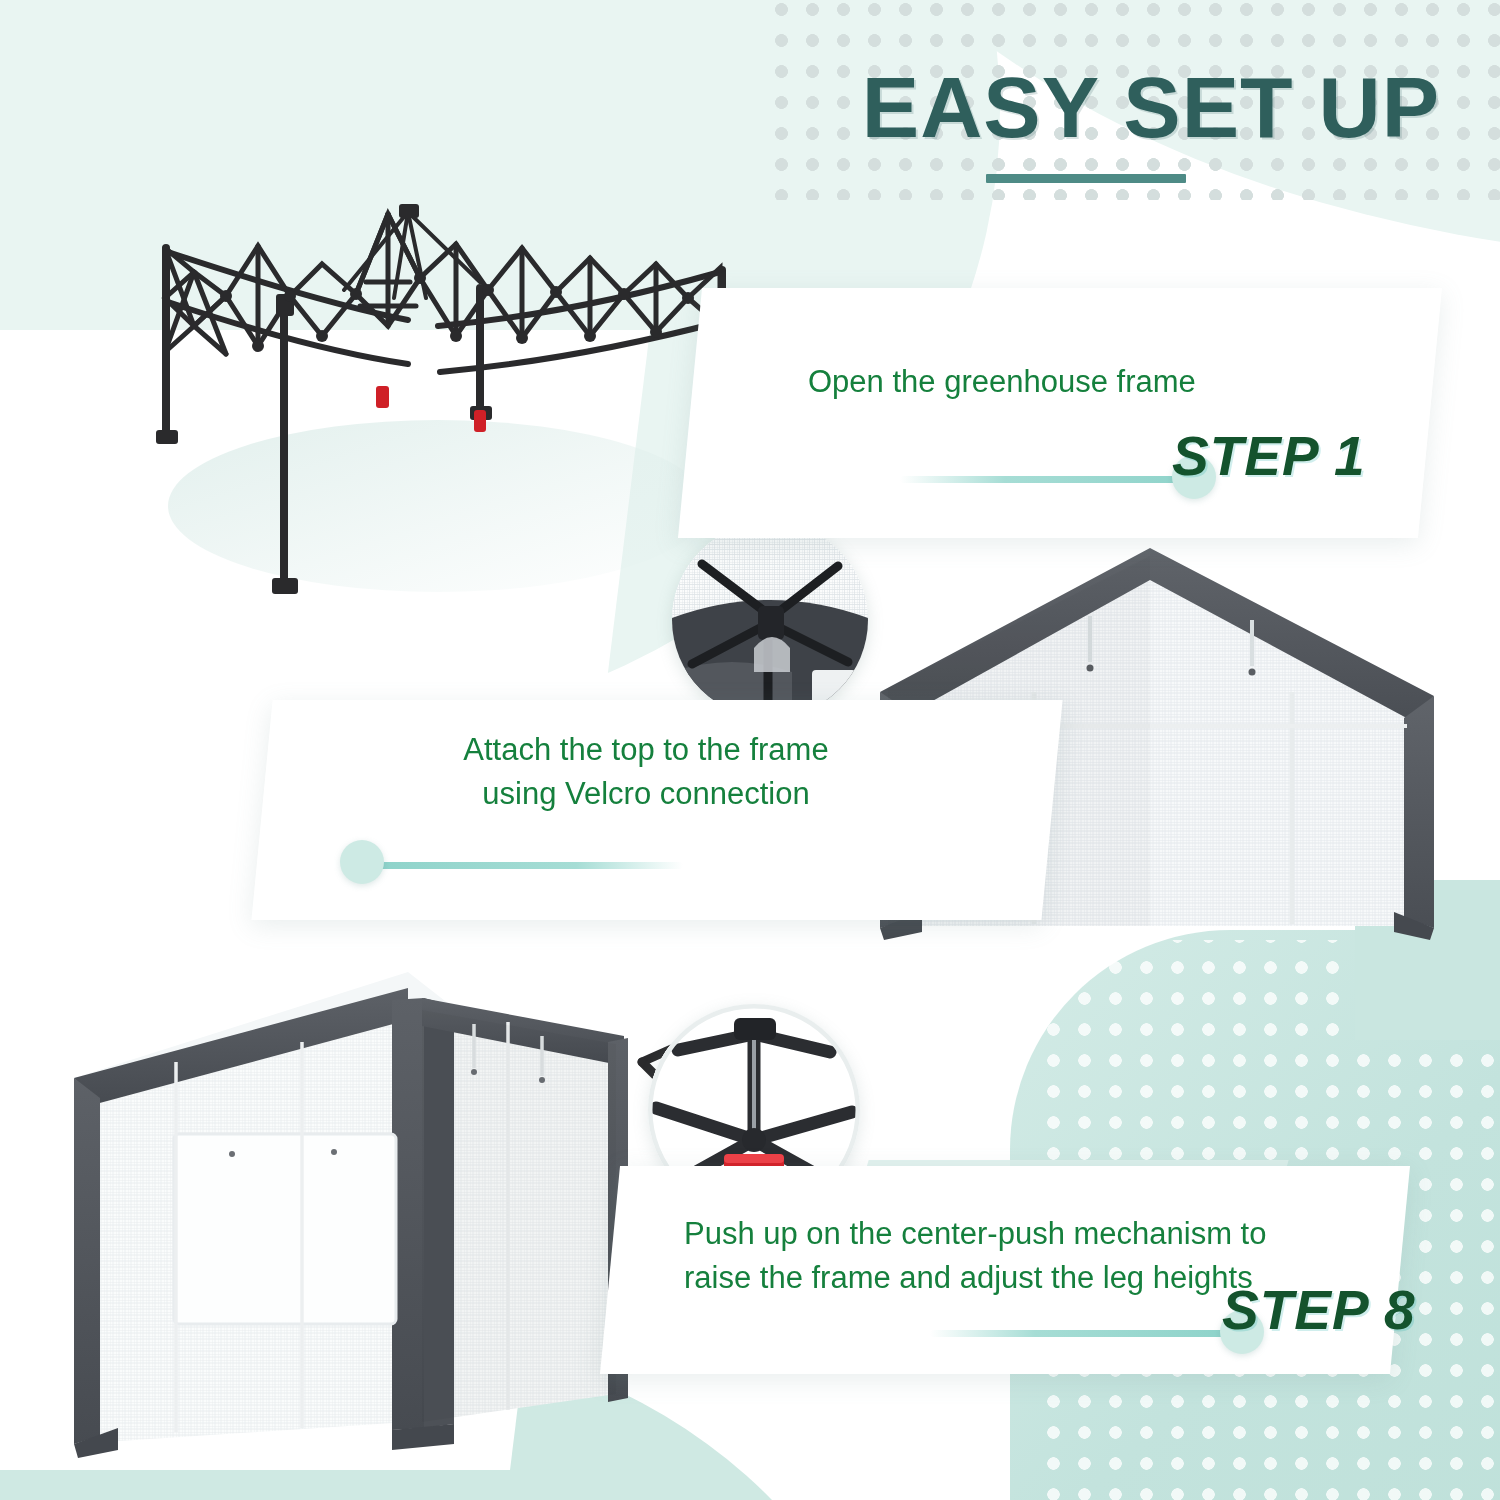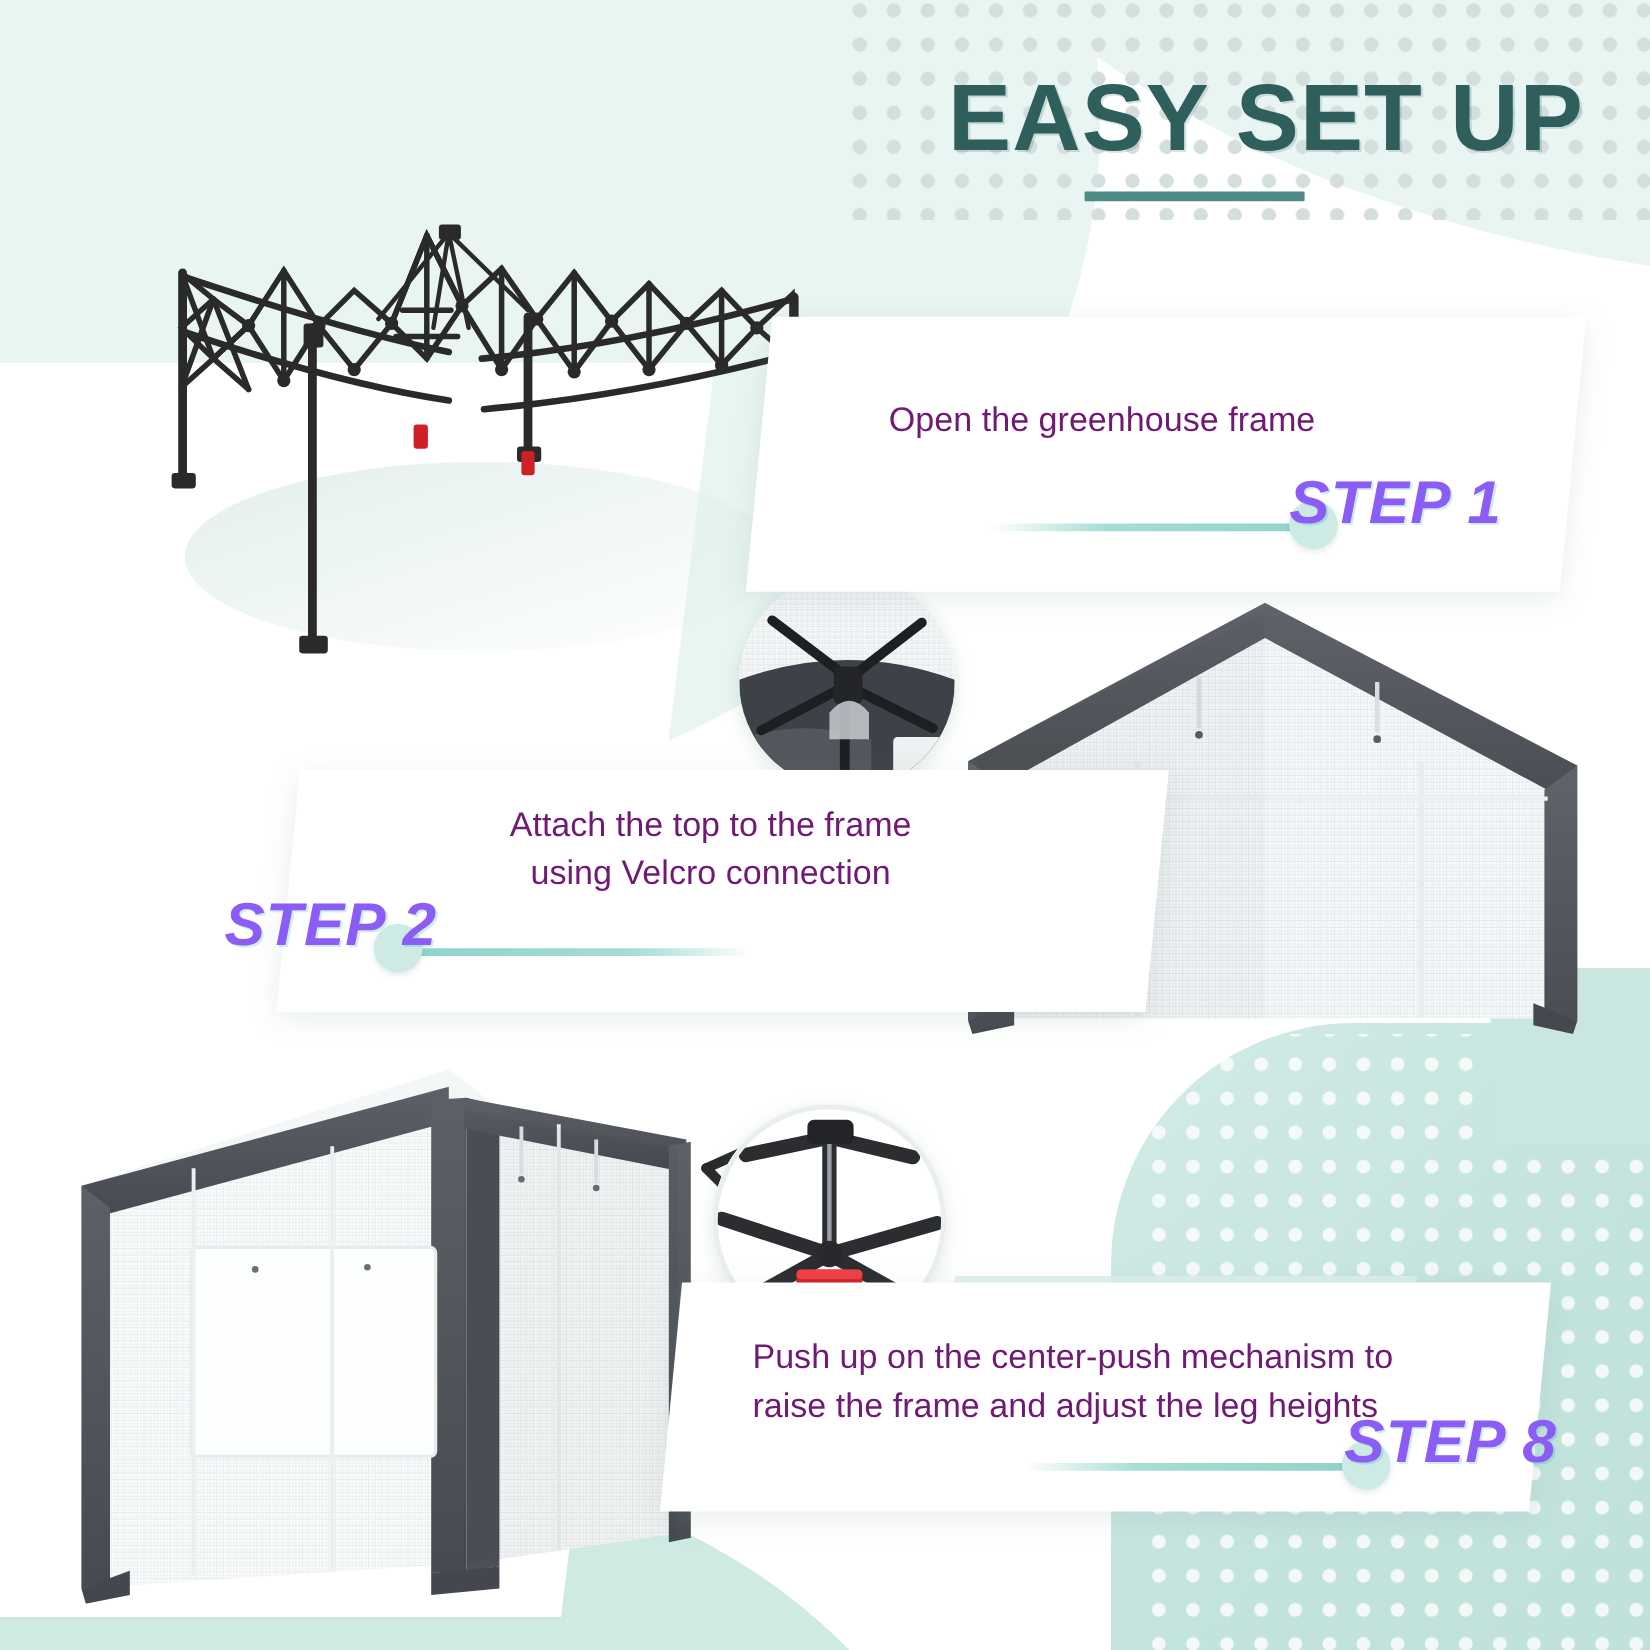--- a/index.html
+++ b/index.html
@@ -103,29 +103,29 @@
   .title-rule {
     position:absolute; left:986px; top:174px;
     width:200px; height:9px;
     background:#4e8b86;
     border-radius:1px;
   }
 
   
   .step-caption {
     position:absolute;
-    color:#701a75;
+    color:#15803d;
     font-size:31px;
     line-height:1.42;
     font-family:"Liberation Sans", sans-serif;
     white-space:pre-line;
   }
   .step-label {
     position:absolute;
-    color:#8b5cf6;
+    color:#14532d;
     font-size:55px;
     font-weight:bold;
     font-style:italic;
     letter-spacing:1px;
     font-family:"Liberation Sans", sans-serif;
     text-shadow:2px 2px 0 rgba(20,168,166,.20);
     white-space:nowrap;
   }
   .step-rule { position:absolute; height:7px; border-radius:4px; }
   .rule-ltr { background:linear-gradient(90deg, rgba(180,224,217,0) 0%, #a6ddd5 35%, #8ed3ca 100%); }
@@ -468,21 +468,20 @@
 
     <div class="step-rule rule-ltr rul1"></div>
     <div class="step-dot dot1"></div>
     <div class="step-caption cap1">Open the greenhouse frame</div>
     <div class="step-label lbl1">STEP 1</div>
 
     <div class="step-rule rule-rtl rul2"></div>
     <div class="step-dot dot2"></div>
     <div class="step-caption cap2">Attach the top to the frame
 using Velcro connection</div>
-    <div class="step-label lbl2">STEP 2</div>
 
     <div class="step-rule rule-ltr rul3"></div>
     <div class="step-dot dot3"></div>
     <div class="step-caption cap3">Push up on the center-push mechanism to
 raise the frame and adjust the leg heights</div>
     <div class="step-label lbl3">STEP 8</div>
 
   </div>
 </div>
 

